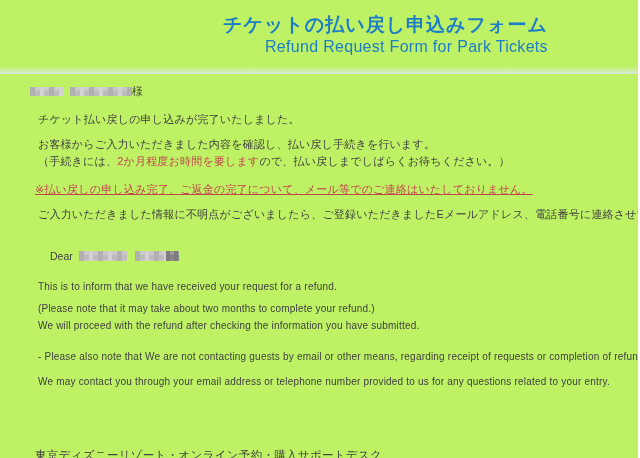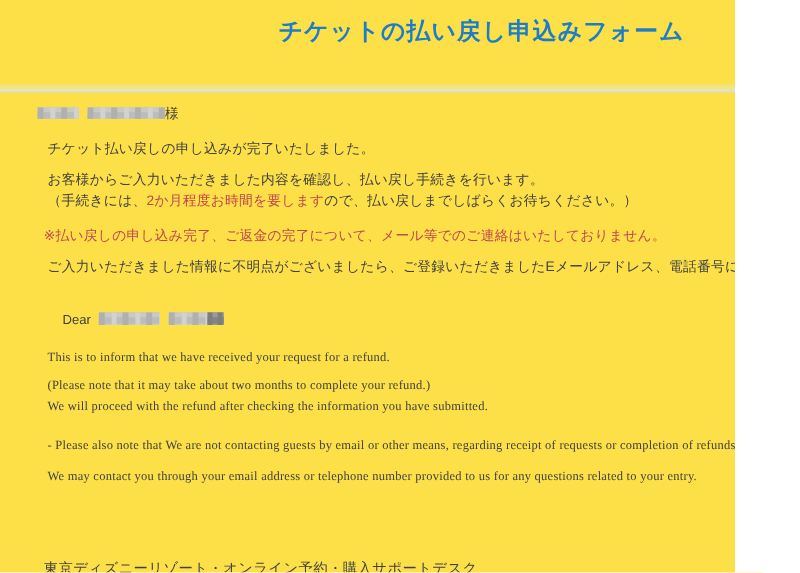--- a/index.html
+++ b/index.html
@@ -4,23 +4,23 @@
 <style>
   :root {
     --title-blue: #1e7dc8;
     --alert-red: #c2464e;
     --body-text: #404040;
   }
   * { margin: 0; padding: 0; box-sizing: border-box; }
   html, body { background: #ffffff; }
   .page {
     position: relative;
-    width: 588px;
+    width: 638px;
     height: 458px;
-    background: #fde047;
+    background: #bef264;
     overflow: hidden;
     font-family: "Liberation Sans", "DejaVu Sans", sans-serif;
     color: var(--body-text);
   }
   
   .title-ja {
     position: absolute;
     left: 223px;
     top: 12px;
     font-size: 19px;
@@ -48,21 +48,21 @@
     background: linear-gradient(180deg, rgba(224,238,234,0) 0%, rgba(220,235,231,0.75) 100%);
     border-bottom: 1px solid #d9e0de;
   }
   
   .p {
     position: absolute;
     white-space: nowrap;
     line-height: 17px;
   }
   .jp { font-size: 11px; letter-spacing: 0.2px; }
-  .en { font-size: 10px; letter-spacing: 0.2px; font-family: Liberation Serif, serif; }
+  .en { font-size: 10px; letter-spacing: 0.2px; }
   .red { color: var(--alert-red); }
   .greeting { font-size: 11px; }
   .dear { font-size: 10.5px; margin-left: 20px; }
   
   .redact {
     display: inline-block;
     height: 9px;
     vertical-align: -1px;
     background-color: #c6c6c6;
     background-image:
@@ -81,35 +81,36 @@
   
   .footer-ja { font-size: 11.5px; letter-spacing: 0.3px; }
   .footer-en { font-size: 10.5px; letter-spacing: 0.2px; }
 </style>
 </head>
 <body>
 
 <div class="page">
 
   <div class="title-ja">チケットの払い戻し申込みフォーム</div>
+  <div class="title-en">Refund Request Form for Park Tickets</div>
 
   <div class="divider"></div>
 
   <div class="p greeting" style="left:30px; top:83px;">
     <span class="redact" style="width:33px;"></span><span class="gap"></span><span class="redact" style="width:62px;"></span><span>様</span>
   </div>
 
   <div class="p jp" style="left:38px; top:111px;">チケット払い戻しの申し込みが完了いたしました。</div>
 
   <div class="p jp" style="left:38px; top:136px;">
     <div>お客様からご入力いただきました内容を確認し、払い戻し手続きを行います。</div>
     <div><span>（手続きには、</span><span class="red">2か月程度お時間を要します</span><span>ので、払い戻しまでしばらくお待ちください。）</span></div>
   </div>
 
-  <div class="p jp red" style="left:35px; top:181px;">※払い戻しの申し込み完了、ご返金の完了について、メール等でのご連絡はいたしておりません。</div>
+  <div class="p jp red" style="left:35px; top:181px;text-decoration:underline;">※払い戻しの申し込み完了、ご返金の完了について、メール等でのご連絡はいたしておりません。</div>
 
   <div class="p jp" style="left:38px; top:206px;">ご入力いただきました情報に不明点がございましたら、ご登録いただきましたEメールアドレス、電話番号に連絡させていただきます。</div>
 
   <div class="p dear" style="left:30px; top:248px;">
     <span>Dear</span><span class="gap" style="width:6px;"></span><span class="redact" style="width:49px; height:10px;"></span><span class="gap"></span><span class="redact" style="width:31px; height:10px;"></span><span class="redact dark" style="width:13px; height:10px;"></span>
   </div>
 
   <div class="p en" style="left:38px; top:278px;">This is to inform that we have received your request for a refund.</div>
 
   <div class="p en" style="left:38px; top:300px;">

